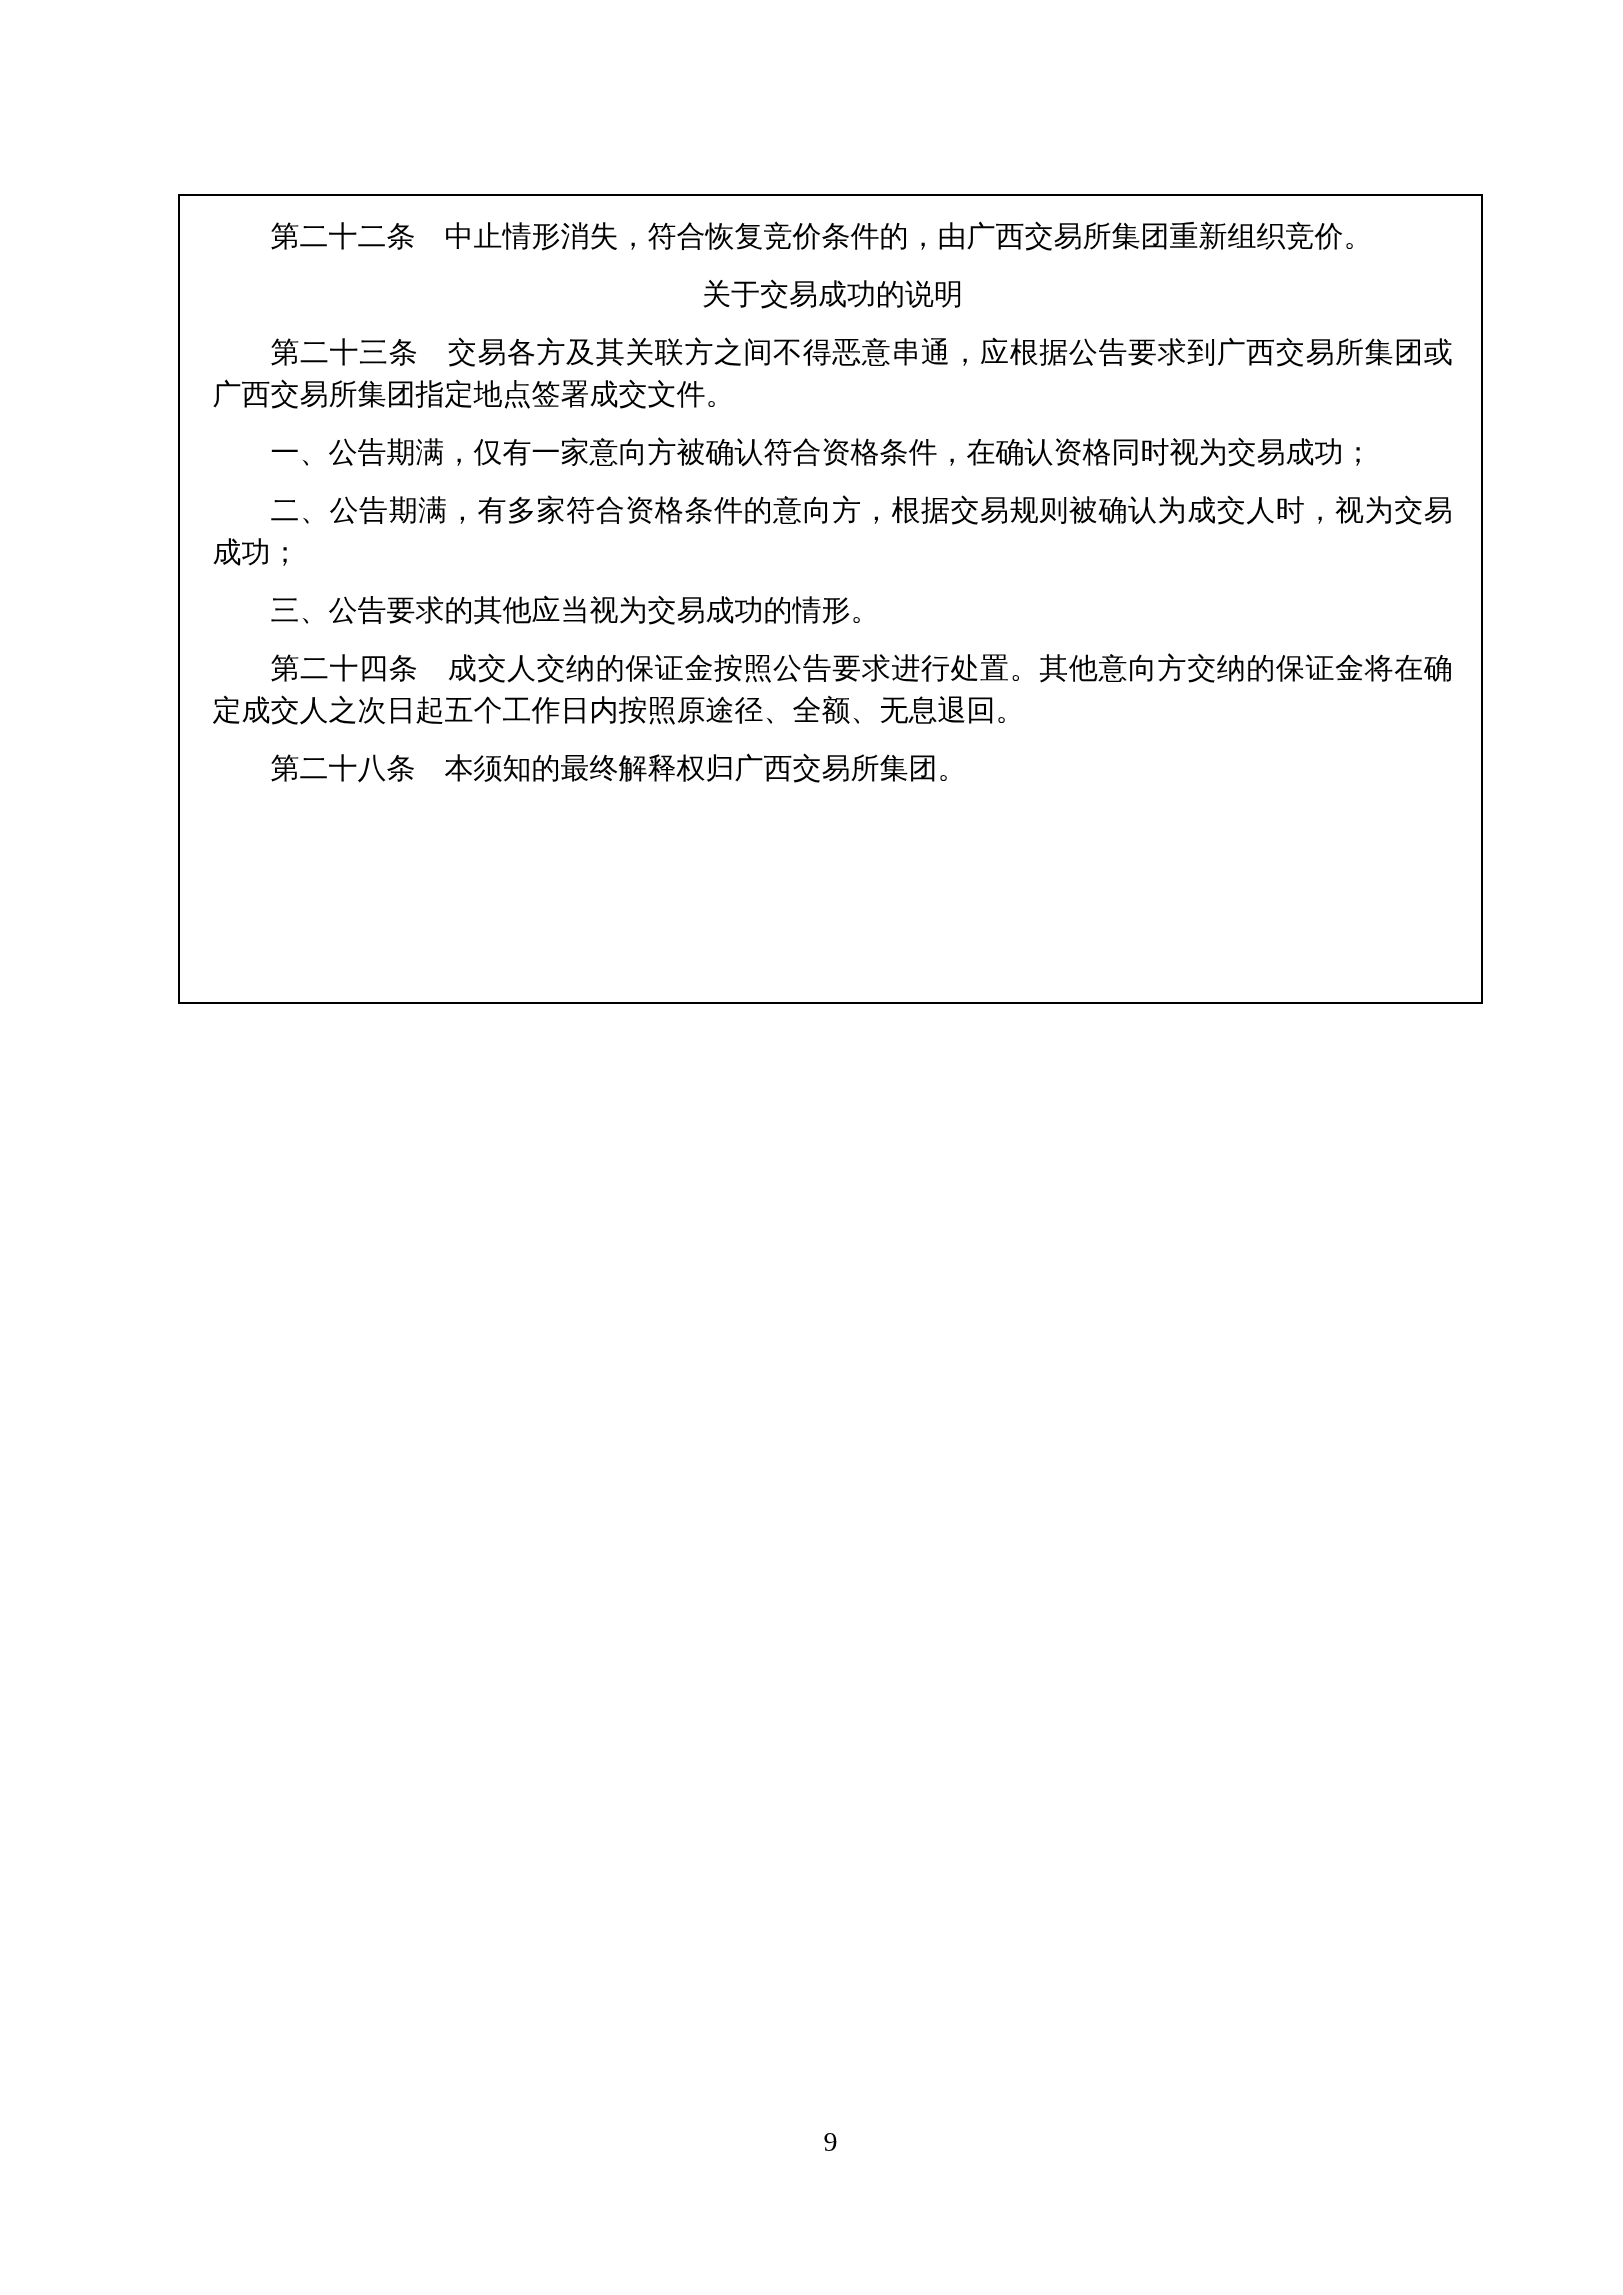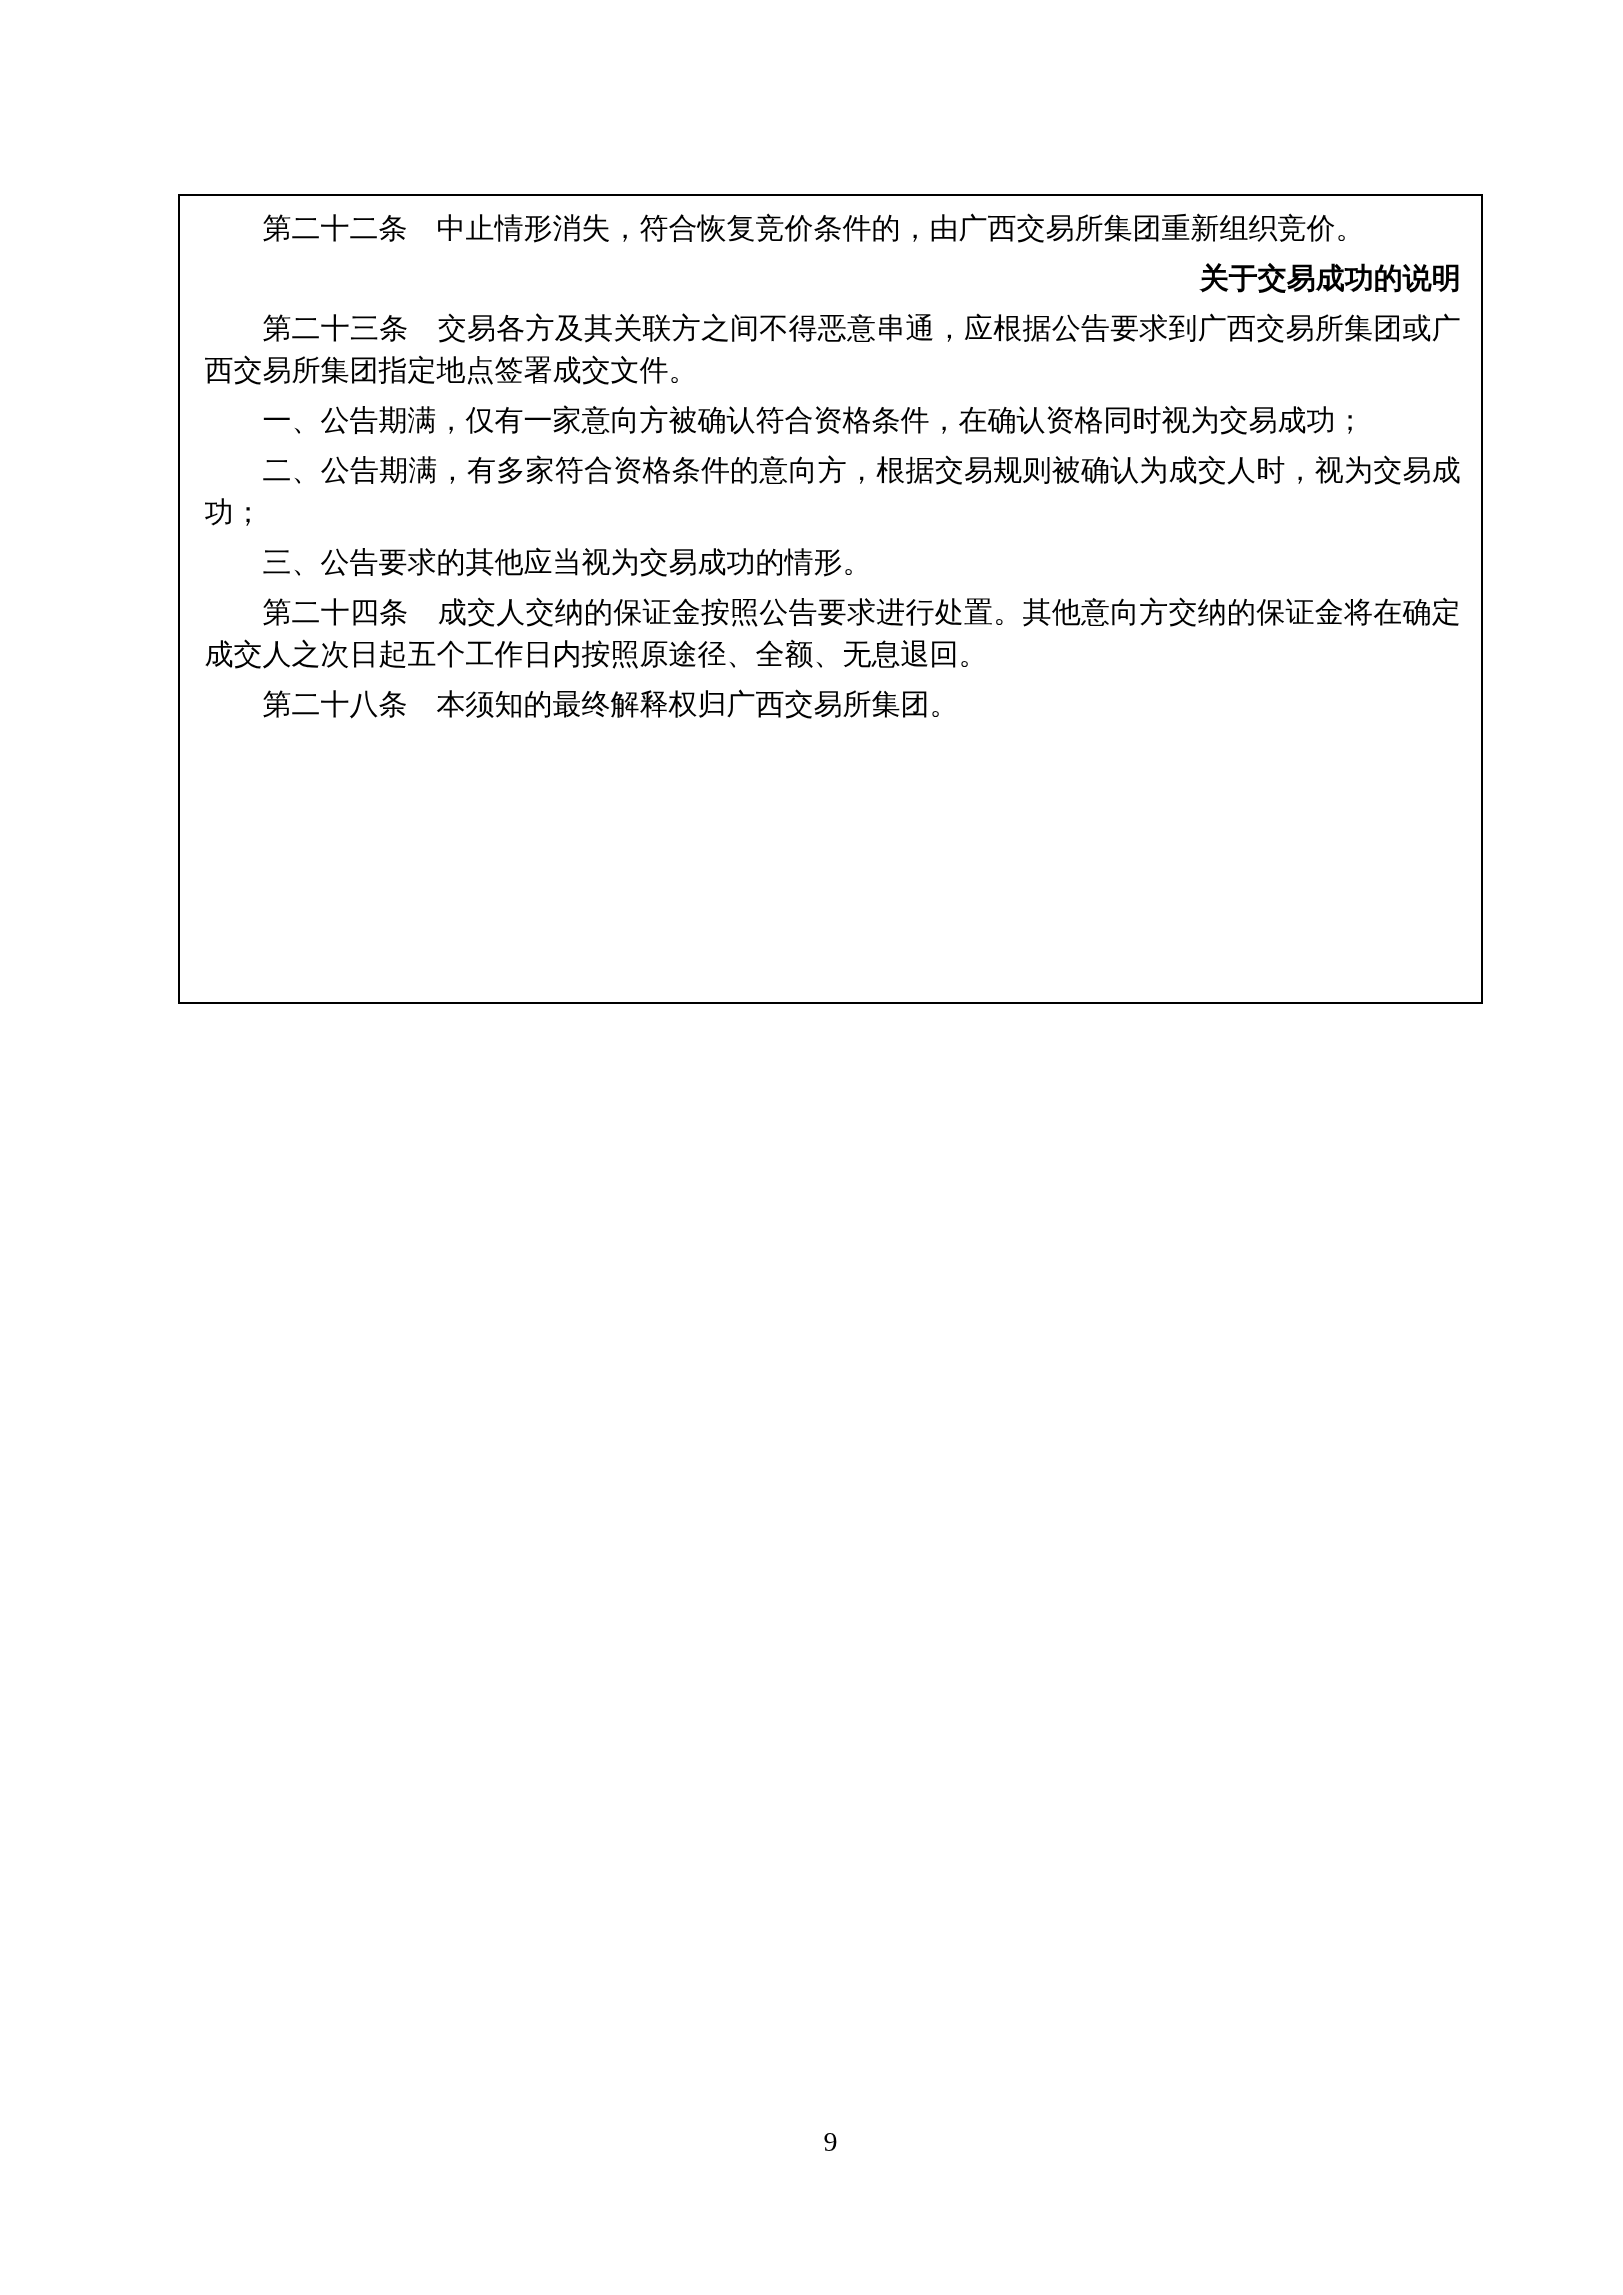--- a/index.html
+++ b/index.html
@@ -19,33 +19,33 @@
     left: 178px;
     top: 194px;
     width: 1305px;
     height: 810px;
     border: 2px solid #000000;
     box-sizing: border-box;
     padding: 3.1px 12.3px 0 16.4px;
     overflow: hidden;
   }
   .notice-box p {
-    margin: 8px;
+    margin: 16px;
     font-size: 29px;
     line-height: 42px;
     text-align: justify;
     text-justify: inter-character;
     word-break: break-all;
   }
   .notice-box p.article {
     text-indent: 2em;
   }
   .notice-box p.heading {
-    font-weight: bold;
-    text-align: right;
+    font-weight: normal;
+    text-align: center;
     text-indent: 0;
   }
   .page-number {
     position: absolute;
     left: 178px;
     top: 2126px;
     width: 1305px;
     text-align: center;
     font-size: 28px;
     line-height: 32px;

